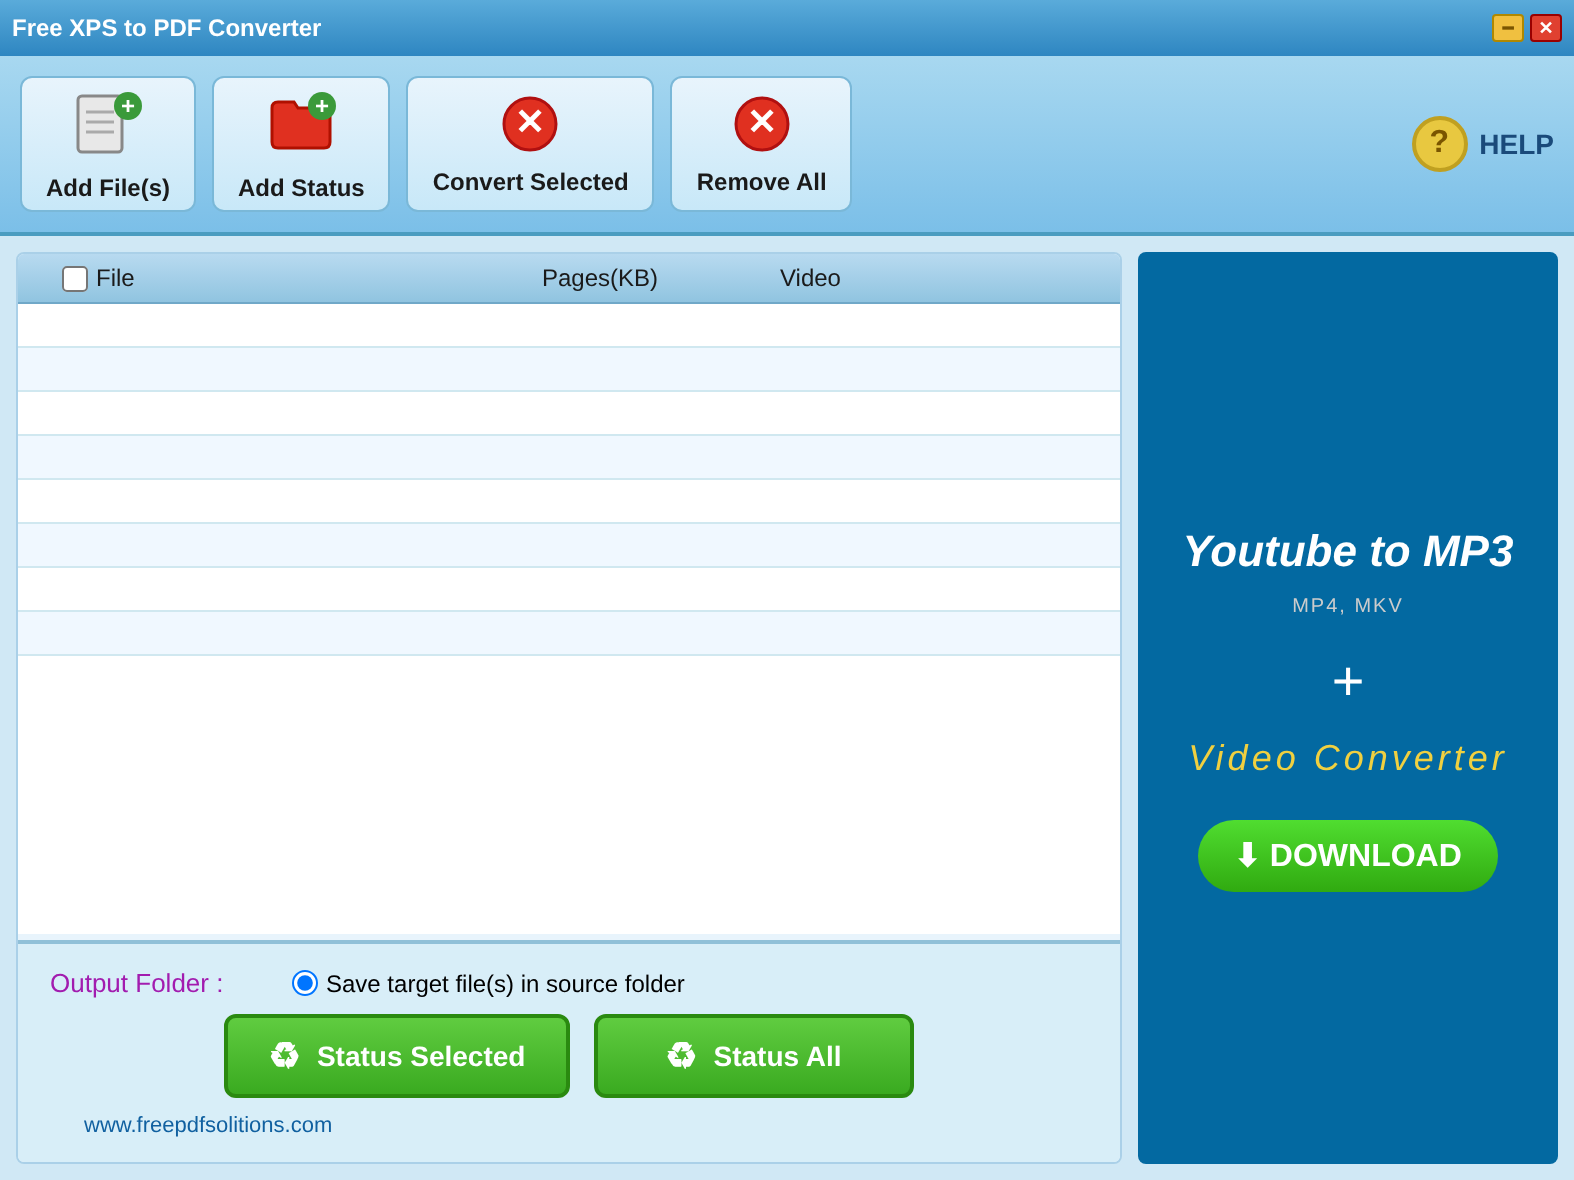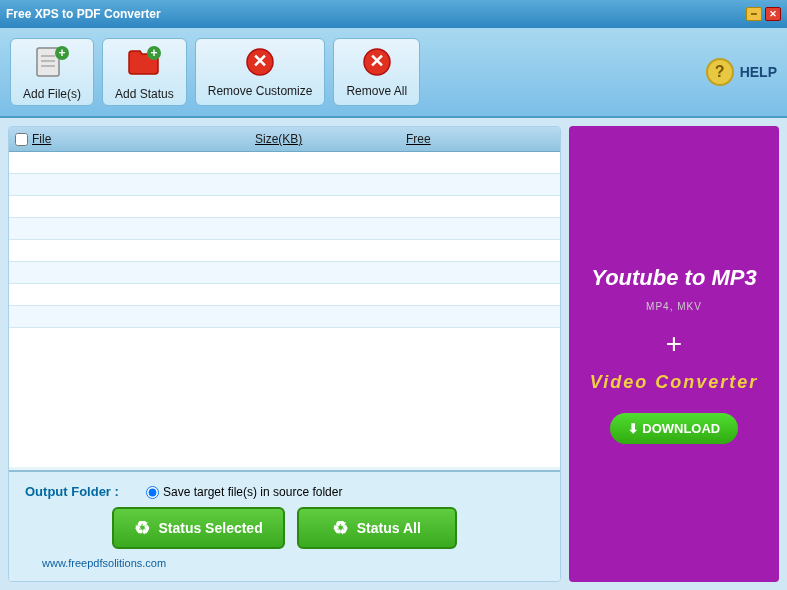--- a/index.html
+++ b/index.html
@@ -63,21 +63,21 @@
       border: 1px solid #7ab8d8;
       border-radius: 6px;
       padding: 6px 12px;
       cursor: pointer;
       min-width: 80px;
       height: 68px;
       gap: 4px;
     }
     .toolbar-btn-label {
       font-size: 12px;
-      font-weight: normal;
+      font-weight: bold;
       color: #1a1a1a;
       white-space: nowrap;
     }
     #help-btn {
       margin-left: auto;
       display: flex;
       align-items: center;
       gap: 6px;
       cursor: pointer;
       color: #1a4a7a;
@@ -120,22 +120,21 @@
     
     #file-table {
       flex: 1;
       overflow: hidden;
     }
     #table-header {
       display: grid;
       grid-template-columns: 240px 1fr 90px 70px;
       background: linear-gradient(to bottom, #b8daf0, #90c4e0);
       border-bottom: 1px solid #70a8c8;
-      padding: 3px 0;
-      text-decoration: underline;
+      padding: 3px 16px;
     }
     .th-cell {
       padding: 2px 6px;
       font-size: 12px;
       color: #1a1a1a;
       display: flex;
       align-items: center;
     }
     .th-cell:first-child {
       display: flex;
@@ -161,28 +160,28 @@
       border-top: 2px solid #90c0d8;
       padding: 12px 16px;
     }
     #output-folder-row {
       display: flex;
       align-items: center;
       gap: 8px;
       margin-bottom: 8px;
     }
     .output-label {
-      font-weight: bold;
+      font-weight: normal;
       font-size: 13px;
-      color: #0369a1;
+      color: #a21caf;
       min-width: 100px;
     }
     .radio-option {
       display: flex;
-      align-items: flex-end;
+      align-items: flex-start;
       gap: 4px;
       font-size: 12px;
       padding-left: 13px;
     }
     #customize-row {
       display: flex;
       align-items: center;
       gap: 6px;
       margin-left: 108px;
       margin-bottom: 12px;
@@ -229,21 +228,21 @@
     #footer-link {
       margin-top: 8px;
       font-size: 11px;
     }
     #footer-link a { color: #1060a0; text-decoration: none; margin-left: 17px; }
 
     
     #right-panel {
       width: 210px;
       margin: 8px 8px 8px 4px;
-      background: #a21caf;
+      background: #0369a1;
       border-radius: 4px;
       overflow: hidden;
       display: flex;
       align-items: center;
       justify-content: center;
     }
     #ad-content {
       color: white;
       text-align: center;
       padding: 20px 10px;
@@ -266,28 +265,28 @@
       font-size: 28px;
       color: white;
       margin-bottom: 12px;
     }
     #ad-product {
       font-size: 18px;
       font-style: italic;
       color: #f0d040;
       letter-spacing: 2px;
       margin-bottom: 20px;
-      font-weight: bold;
+      font-weight: normal;
     }
     #ad-download-btn {
       background: linear-gradient(to bottom, #50dd30, #30aa10);
       border: none;
       border-radius: 20px;
       color: white;
-      font-size: 13px;
+      font-size: 16px;
       font-weight: bold;
       padding: 8px 18px;
       cursor: pointer;
       display: flex;
       align-items: center;
       gap: 6px;
       margin: 0 auto;
     }
 
     
@@ -338,21 +337,21 @@
     <span class="toolbar-btn-label">Add Status</span>
   </button>
 
   <button class="toolbar-btn">
     <span>
       <svg width="30" height="30" viewBox="0 0 30 30">
         <circle cx="15" cy="15" r="13" fill="#e03020" stroke="#b01010" stroke-width="1.5"></circle>
         <text x="15" y="20" text-anchor="middle" fill="white" font-size="18" font-weight="bold">✕</text>
       </svg>
     </span>
-    <span class="toolbar-btn-label">Remove Customize</span>
+    <span class="toolbar-btn-label">Convert Selected</span>
   </button>
 
   <button class="toolbar-btn">
     <span>
       <svg width="30" height="30" viewBox="0 0 30 30">
         <circle cx="15" cy="15" r="13" fill="#e03020" stroke="#b01010" stroke-width="1.5"></circle>
         <text x="15" y="20" text-anchor="middle" fill="white" font-size="18" font-weight="bold">✕</text>
       </svg>
     </span>
     <span class="toolbar-btn-label">Remove All</span>
@@ -367,22 +366,22 @@
 <div id="main">
 
   <div id="left-panel">
 
     <div id="file-table">
       <div id="table-header">
         <div class="th-cell">
           <input type="checkbox" style="">
           <span>File</span>
         </div>
-        <div class="th-cell">Size(KB)</div>
-        <div class="th-cell">Free</div>
+        <div class="th-cell">Pages(KB)</div>
+        <div class="th-cell">Video</div>
       </div>
       <div id="table-body">
 
         <div class="table-row">
           <div class="td-cell"></div>
           <div class="td-cell"></div>
           <div class="td-cell"></div>
           <div class="td-cell"></div>
         </div>
         <div class="table-row">

